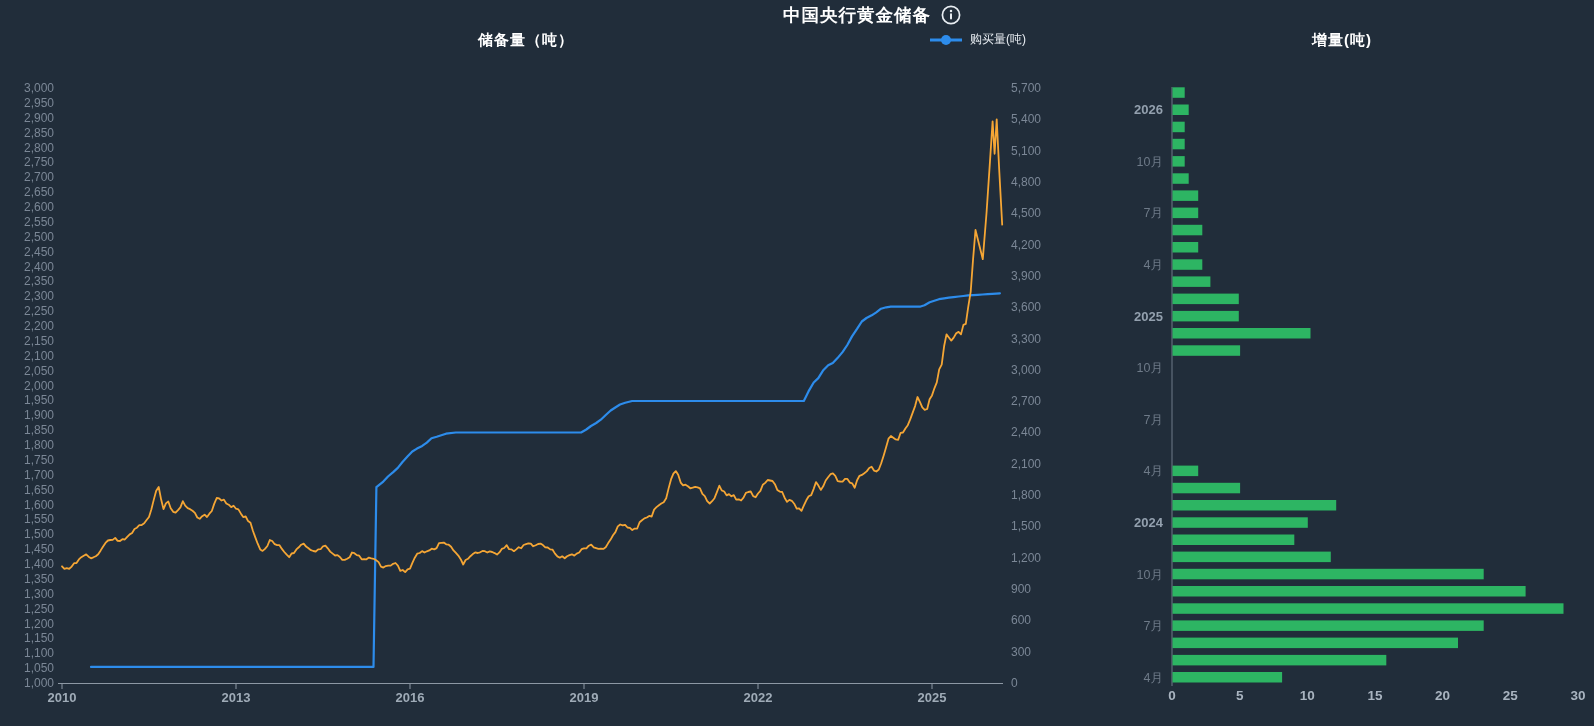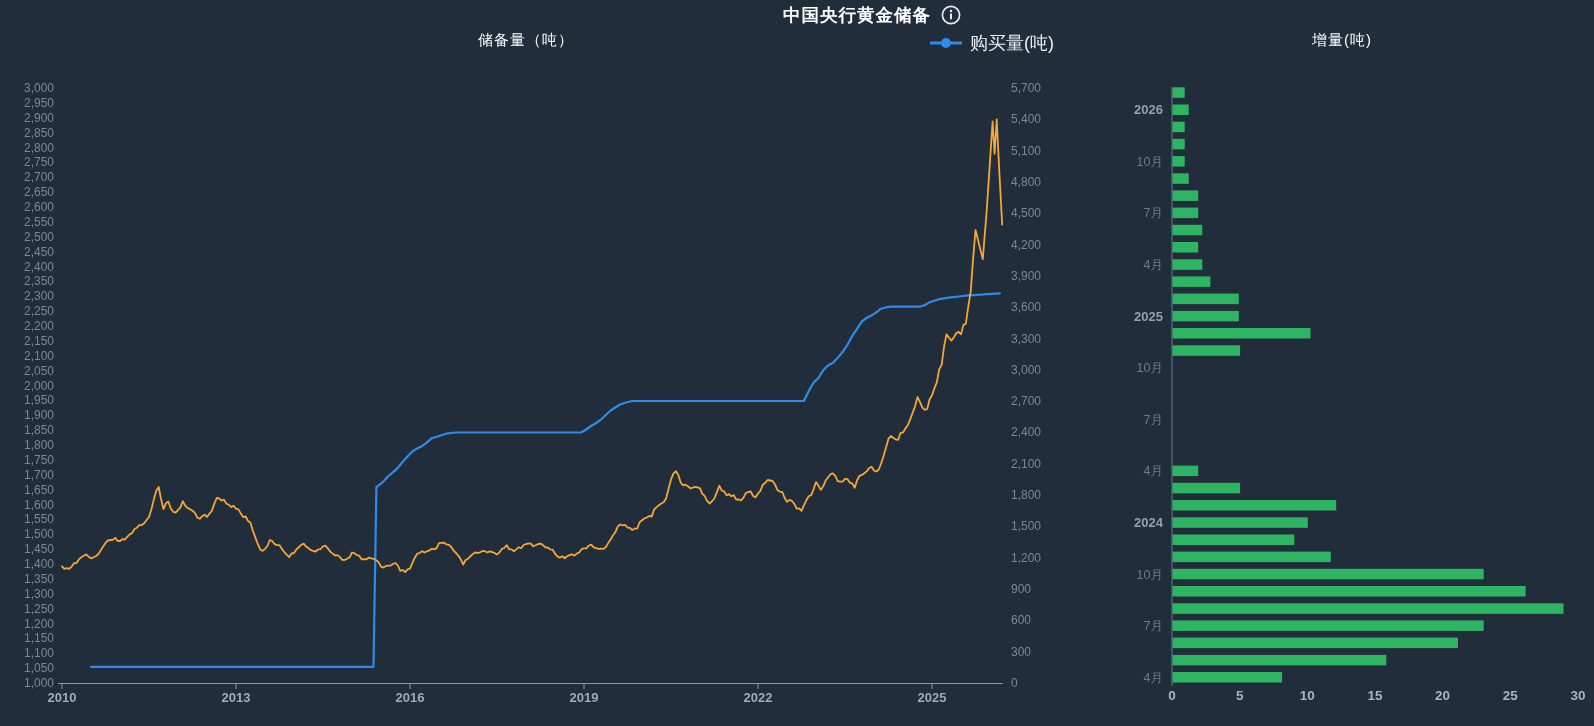--- a/index.html
+++ b/index.html
@@ -3,25 +3,25 @@
 <meta charset="utf-8">
 <style>
   html,body{margin:0;padding:0;background:#212D3A;}
   .stage{
     position:relative;width:1594px;height:726px;background:#212D3A;
     font-family:"Liberation Sans","DejaVu Sans",sans-serif;overflow:hidden;
   }
   .title-wrap{position:absolute;top:3px;left:783px;display:flex;align-items:center;gap:10px;height:24px;}
   .page-title{font-size:17.5px;font-weight:700;color:#FFFFFF;letter-spacing:1px;white-space:nowrap;}
   .info-icon{display:inline-flex;width:20px;height:20px;}
-  .sub-title{position:absolute;top:31px;font-size:15px;font-weight:400;color:#FFFFFF;letter-spacing:1px;white-space:nowrap;}
+  .sub-title{position:absolute;top:31px;font-size:15px;font-weight:700;color:#FFFFFF;letter-spacing:1px;white-space:nowrap;}
   .sub-left{left:478px;}
   .sub-right{left:1312px;}
   .legend{position:absolute;top:31px;left:929px;display:flex;align-items:center;gap:7px;cursor:pointer;}
-  .legend-label{font-size:18px;color:#E9EEF3;white-space:nowrap;}
+  .legend-label{font-size:12px;color:#E9EEF3;white-space:nowrap;}
   svg{position:absolute;inset:0;}
   .tick{font-size:12px;fill:#7B8796;}
   .tick-x{font-size:13px;font-weight:700;fill:#9FABB7;}
   .bar-num{font-size:13.5px;font-weight:700;fill:#A9B4C0;}
   .row-label{font-size:12.5px;fill:#6E7A88;}
   .row-label-year{font-size:13px;font-weight:700;fill:#93A0AE;}
 </style>
 </head>
 <body>
 

